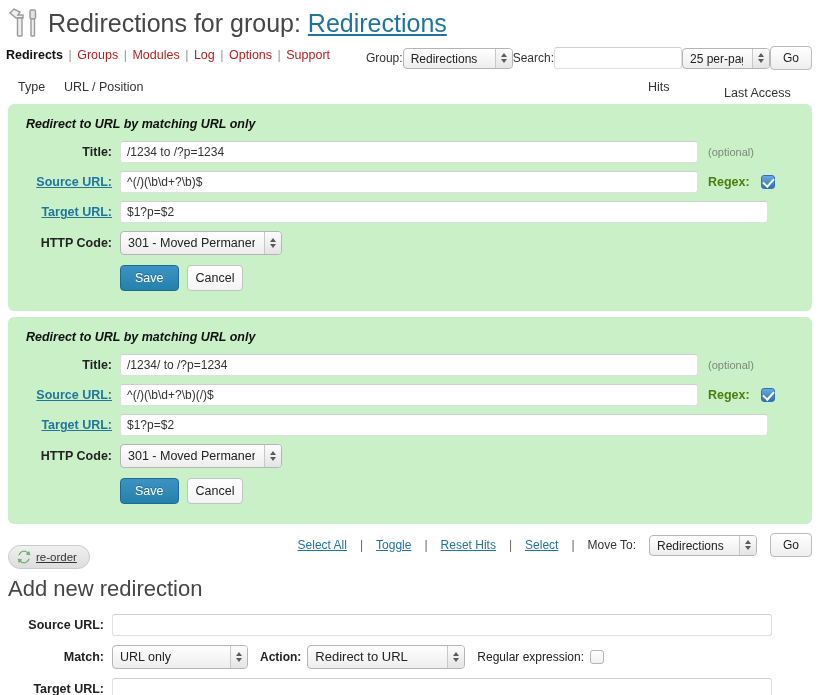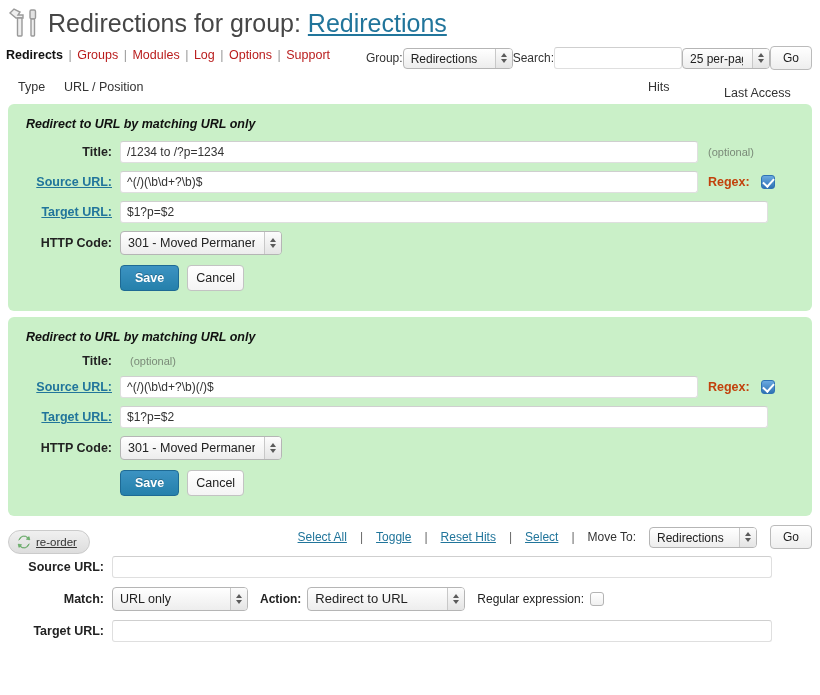--- a/index.html
+++ b/index.html
@@ -69,21 +69,21 @@
   .btn-grey {
     border: 1px solid #bbb; border-radius: 4px;
     background: linear-gradient(#ffffff, #eeeeee);
     font-family: "Liberation Sans", sans-serif; font-size: 12px;
     color: #222; padding: 3px 12px; height: 24px; cursor: pointer;
   }
   .btn-blue {
     border: 1px solid #1e6a94; border-radius: 4px;
     background: linear-gradient(#3c93c2, #2580ab);
     color: #fff; font-family: "Liberation Sans", sans-serif;
-    font-size: 12.5px; font-weight: bold;
+    font-size: 12.5px; font-weight: normal;
     padding: 4px 14px; height: 26px; cursor: pointer;
     text-shadow: 0 -1px 0 rgba(0,0,0,.25);
   }
   .btn-white {
     border: 1px solid #c3c3c3; border-radius: 4px;
     background: linear-gradient(#ffffff, #f4f4f4);
     color: #222; font-family: "Liberation Sans", sans-serif;
     font-size: 12.5px; padding: 4px 8px; height: 26px; cursor: pointer;
   }
 
@@ -124,27 +124,27 @@
   .flabel {
     width: 112px; flex: 0 0 112px; text-align: right;
     font-size: 12.5px; font-weight: bold; color: #222;
     padding-right: 8px;
   }
   .flabel a { color: #21759b; text-decoration: underline; font-weight: bold; }
   .fbody { flex: 1 1 auto; display: flex; align-items: center; }
   .fbody .txt.wide1 { width: 578px; }
   .fbody .txt.wide2 { width: 648px; }
   .opt-note { font-size: 11px; color: #7a8a78; margin-left: 10px; }
-  .regex-box { display: flex; align-items: center; gap: 11px; margin-left: 10px; font-size: 12.5px; font-weight: bold; color: #c2410c; }
+  .regex-box { display: flex; align-items: center; gap: 11px; margin-left: 10px; font-size: 12.5px; font-weight: bold; color: #4d7c0f; }
   .btnrow { display: flex; gap: 8px; margin-top: 2px; }
 
   
   .toolbar { position: relative; height: 34px; margin: 2px 8px 0 8px; }
   .reorder {
-    position: absolute; left: 0; top: 8px;
+    position: absolute; left: 0; top: 15px;
     display: inline-flex; align-items: center; gap: 5px;
     background: linear-gradient(#f0f0f0, #dddddd);
     border: 1px solid #cbcbcb; border-radius: 12px;
     padding: 4px 12px 4px 8px; font-size: 11.5px;
   }
   .reorder span { color: #333; text-decoration: underline; }
   .bulk {
     position: absolute; right: 0; top: 3px;
     display: flex; align-items: center; gap: 13px;
     font-size: 12px; color: #333; white-space: nowrap;
@@ -293,20 +293,21 @@
       </div>
     </div>
   </div>
 
   <div class="panel">
     <div class="panel-title">Redirect to URL by matching URL only</div>
 
     <div class="frow">
       <div class="flabel">Title:</div>
       <div class="fbody">
+        <input class="txt wide1" type="text" value="/1234/ to /?p=1234" style="">
         <span class="opt-note">(optional)</span>
       </div>
     </div>
 
     <div class="frow">
       <div class="flabel">
         <a href="#">Source URL:</a>
       </div>
       <div class="fbody">
         <input class="txt wide1" type="text" value="^(/)(\b\d+?\b)(/)$" style="">
@@ -379,20 +380,21 @@
         </select>
         <span class="arrows">
             <i class="up"></i>
             <i class="dn"></i>
           </span>
       </span>
       <button class="btn-grey">Go</button>
     </div>
   </div>
 
+  <div class="addtitle">Add new redirection</div>
 
   <div class="arow">
     <div class="alabel">Source URL:</div>
     <div class="abody">
       <input class="txt awide" type="text" value="" style="">
     </div>
   </div>
 
   <div class="arow">
     <div class="alabel">Match:</div>

